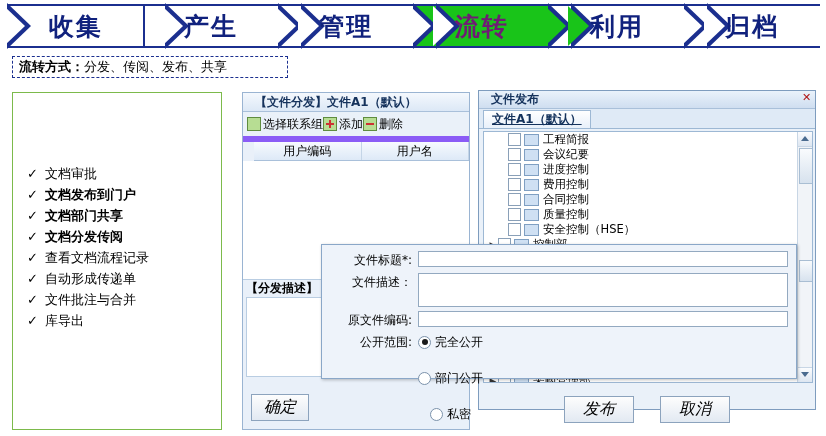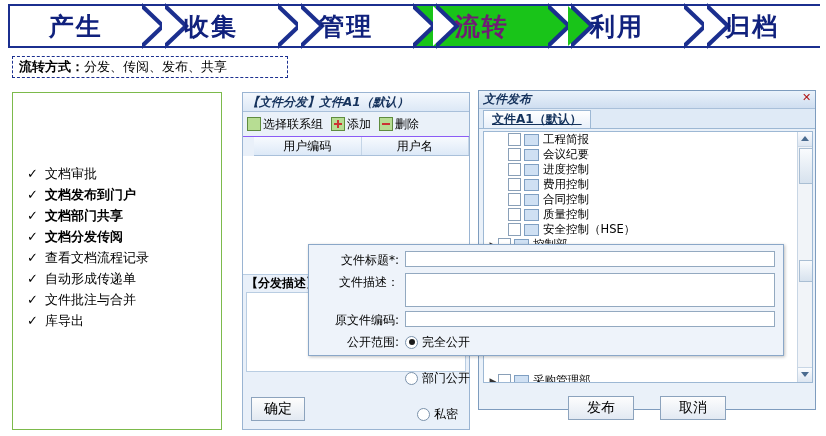--- a/index.html
+++ b/index.html
@@ -143,32 +143,30 @@
     width: 228px; height: 338px;
     background: #e9f0f9;
     border: 1px solid #9ab4d2;
   }
   .win-title {
     height: 18px; line-height: 18px;
     background: linear-gradient(#f4f8fd, #dce8f6);
     border-bottom: 1px solid #a9c0da;
     font-weight: bold;
     font-size: 12px;
-    padding-left: 4px;
+    padding-left: 12px;
     color: #15325c;
     font-family: "DejaVu Sans", sans-serif;
-    font-style: italic;
   }
   .toolbar {
     height: 20px;
     display: flex; align-items: center;
-    gap: 8px;
     padding: 2px 4px;
     background: #eaf1f9;
-    border-bottom: 1px solid #8b5cf6;
+    border-bottom: 6px solid #8b5cf6;
     font-size: 12px;
     font-family: "DejaVu Sans", sans-serif;
   }
   .tb-item { display: flex; align-items: center; gap: 2px; cursor: default; }
   .tb-ico {
     width: 12px; height: 12px;
     display: inline-block;
     border: 1px solid #5f8c3f;
     background: #b7dd93;
     position: relative;
@@ -211,27 +209,28 @@
     background: #e9f0f9;
     font-family: "DejaVu Sans", sans-serif;
   }
   .memo {
     background: #fff;
     border: 1px solid #b9cde2;
     margin: 0 3px;
     height: 78px;
   }
   .btn {
-    font-size: 14px;
+    font-size: 16px;
     font-family: "DejaVu Sans", sans-serif;
     background: linear-gradient(#fdfdfd, #e2e9f2);
     border: 1px solid #8ca3bd;
     padding: 2px 12px;
     cursor: pointer;
     color: #000;
+    font-style: italic;
   }
   #btn-confirm-wrap {
     position: absolute; left: 8px; bottom: 8px;
   }
 
   
   #win-publish {
     left: 478px; top: 90px;
     width: 338px; height: 320px;
     background: #eaf1f9;
@@ -333,22 +332,22 @@
     background: #cfe0f3;
     border: 1px solid #7f9fc2;
     margin-right: 4px;
     flex: 0 0 auto;
   }
   .tree-row.indent1 { padding-left: 4px; }
 
   
   #modal {
     position: absolute;
-    left: 308px; top: 244px;
-    width: 476px; height: 112px;
+    left: 321px; top: 244px;
+    width: 476px; height: 135px;
     background: #eef3fa;
     border: 1px solid #8aa7c8;
     box-sizing: border-box;
     box-shadow: 1px 1px 3px rgba(0,0,0,.25);
     padding: 6px 8px 4px 4px;
   }
   .form-row {
     display: flex; align-items: flex-start;
     margin-bottom: 4px;
     font-size: 12px;
@@ -400,31 +399,31 @@
     left: 478px; top: 396px;
     width: 338px;
     display: flex; justify-content: center; gap: 26px;
   }
   #publish-actions .btn { padding: 2px 18px; }
 </style>
 </head>
 <body>
 
 <div id="ribbon">
-  <div class="chev first">
-    <span class="body"></span>
-
-    <span class="tip"></span>
-    <span class="label">产生</span>
-  </div>
   <div class="chev">
     <span class="body"></span>
     <span class="notch"></span>
     <span class="tip"></span>
     <span class="label">收集</span>
+  </div>
+  <div class="chev first">
+    <span class="body"></span>
+
+    <span class="tip"></span>
+    <span class="label">产生</span>
   </div>
   <div class="chev">
     <span class="body"></span>
     <span class="notch"></span>
     <span class="tip"></span>
     <span class="label">管理</span>
   </div>
   <div class="chev active">
     <span class="body"></span>
     <span class="notch"></span>

